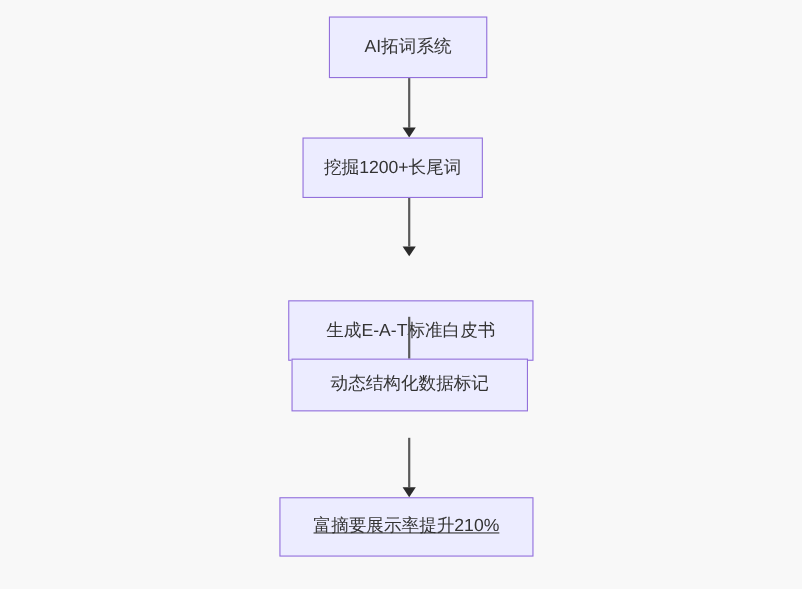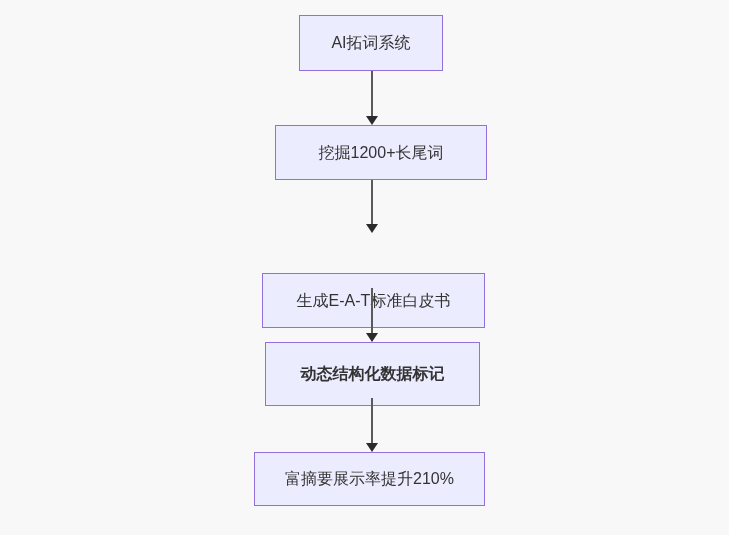--- a/index.html
+++ b/index.html
@@ -28,24 +28,24 @@
     justify-content: center;
     background: var(--node-fill);
     border: 1.5px solid var(--node-border);
     color: var(--text);
     font-size: 16px;
     line-height: 1;
     white-space: nowrap;
     text-align: center;
   }
   .n0 { left: 299px; top: 15px;  width: 144px; height: 56px; }
-  .n1 { left: 275px; top: 125px; width: 212px; height: 55px; }
+  .n1 { left: 275px; top: 125px; width: 164px; height: 55px; }
   .n2 { left: 262px; top: 233px; width: 223px; height: 55px; margin-top: 40px; }
-  .n3 { left: 265px; top: 342px; width: 215px; height: 64px; font-weight: bold; }
-  .n4 { left: 254px; top: 452px; width: 231px; height: 54px; }
+  .n3 { left: 265px; top: 326px; width: 215px; height: 48px; }
+  .n4 { left: 254px; top: 452px; width: 231px; height: 54px; text-decoration: underline; }
   .edge {
     position: absolute;
     left: 365px;
     width: 13px;
     display: flex;
     flex-direction: column;
     align-items: center;
   }
   .e0 { top: 71px;  height: 54px; }
   .e1 { top: 180px; height: 53px; }

